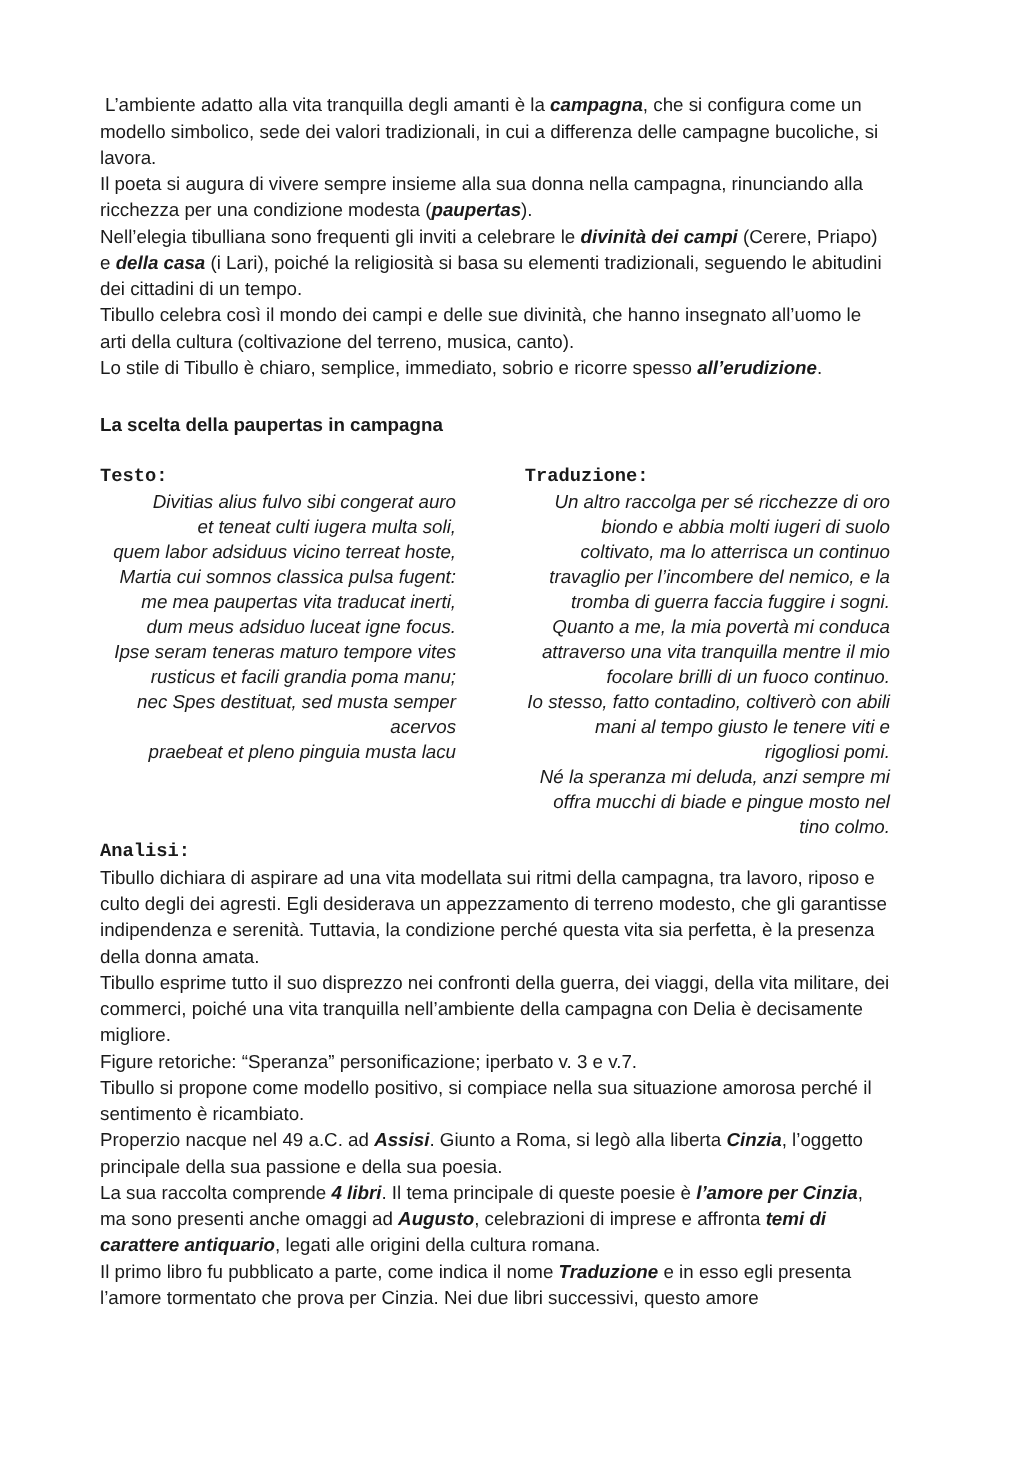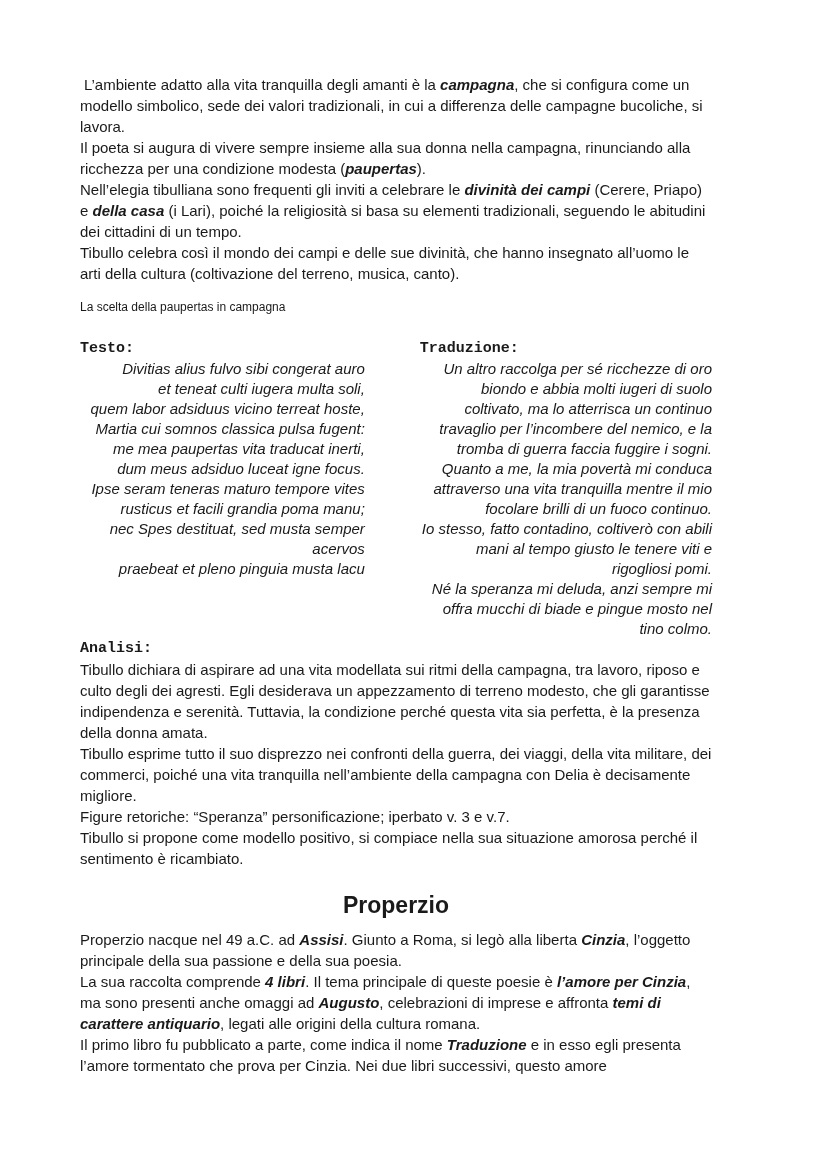--- a/index.html
+++ b/index.html
@@ -15,24 +15,24 @@
     width: 790px;
     height: 1171px;
     padding: 74px 78px 0 80px;
     font-size: 15px;
     line-height: 21px;
   }
   .para { margin: 0; }
   .intro .para:first-child { text-indent: 4px; }
   .bi { font-weight: bold; font-style: italic; }
   .section-heading {
-    font-size: 12px;
+    font-size: 15px;
     line-height: 23px;
-    font-weight: normal;
-    margin-top: 12px;
+    font-weight: bold;
+    margin-top: 24px;
   }
   .columns {
     display: flex;
     margin-top: 20px;
   }
   .col-left  { width: 310px; margin-right: 42px; }
   .col-right { width: 318px; margin-left: 13px; }
   .col-label { font-weight: bold; line-height: 20px; font-family: Liberation Mono, monospace; }
   .poem { font-style: italic; line-height: 20px; text-align: right; }
   .poem .line { min-height: 20px; }
@@ -49,20 +49,21 @@
 </head>
 <body>
 
 <div class="page">
 
   <section class="intro">
       <p class="para"><span>L’ambiente adatto alla vita tranquilla degli amanti è la </span><span class="bi">campagna</span><span>, che si configura come un modello simbolico, sede dei valori tradizionali, in cui a differenza delle campagne bucoliche, si lavora.</span></p>
       <p class="para"><span>Il poeta si augura di vivere sempre insieme alla sua donna nella campagna, rinunciando alla ricchezza per una condizione modesta (</span><span class="bi">paupertas</span><span>).</span></p>
       <p class="para"><span>Nell’elegia tibulliana sono frequenti gli inviti a celebrare le </span><span class="bi">divinità dei campi</span><span> (Cerere, Priapo) e </span><span class="bi">della casa</span><span> (i Lari), poiché la religiosità si basa su elementi tradizionali, seguendo le abitudini dei cittadini di un tempo.</span></p>
       <p class="para"><span>Tibullo celebra così il mondo dei campi e delle sue divinità, che hanno insegnato all’uomo le arti della cultura (coltivazione del terreno, musica, canto).</span></p>
+      <p class="para"><span>Lo stile di Tibullo è chiaro, semplice, immediato, sobrio e ricorre spesso </span><span class="bi">all’erudizione</span><span>.</span></p>
     </section>
 
   <h2 class="section-heading">La scelta della paupertas in campagna</h2>
 
   <div class="columns">
     <div class="col-left">
       <div class="col-label">Testo:</div>
       <div class="poem">
           <div class="line">Divitias alius fulvo sibi congerat auro</div>
           <div class="line">et teneat culti iugera multa soli,</div>
@@ -91,21 +92,20 @@
   <section class="analisi">
     <div class="col-label">Analisi:</div>
     <div>
         <div class="line">Tibullo dichiara di aspirare ad una vita modellata sui ritmi della campagna, tra lavoro, riposo e culto degli dei agresti. Egli desiderava un appezzamento di terreno modesto, che gli garantisse indipendenza e serenità. Tuttavia, la condizione perché questa vita sia perfetta, è la presenza della donna amata.</div>
         <div class="line">Tibullo esprime tutto il suo disprezzo nei confronti della guerra, dei viaggi, della vita militare, dei commerci, poiché una vita tranquilla nell’ambiente della campagna con Delia è decisamente migliore.</div>
         <div class="line">Figure retoriche: “Speranza” personificazione; iperbato v. 3 e v.7.</div>
         <div class="line">Tibullo si propone come modello positivo, si compiace nella sua situazione amorosa perché il sentimento è ricambiato.</div>
       </div>
   </section>
 
-  <h1 class="properzio-heading">Properzio</h1>
 
   <section class="properzio">
       <p class="para"><span>Properzio nacque nel 49 a.C. ad </span><span class="bi">Assisi</span><span>. Giunto a Roma, si legò alla liberta </span><span class="bi">Cinzia</span><span>, l’oggetto principale della sua passione e della sua poesia.</span></p>
       <p class="para"><span>La sua raccolta comprende </span><span class="bi">4 libri</span><span>. Il tema principale di queste poesie è </span><span class="bi">l’amore per Cinzia</span><span>, ma sono presenti anche omaggi ad </span><span class="bi">Augusto</span><span>, celebrazioni di imprese e affronta </span><span class="bi">temi di carattere antiquario</span><span>, legati alle origini della cultura romana.</span></p>
       <p class="para"><span>Il primo libro fu pubblicato a parte, come indica il nome </span><span class="bi">Traduzione</span><span> e in esso egli presenta l’amore tormentato che prova per Cinzia. Nei due libri successivi, questo amore</span></p>
     </section>
 
 </div>
 
 </body></html>

